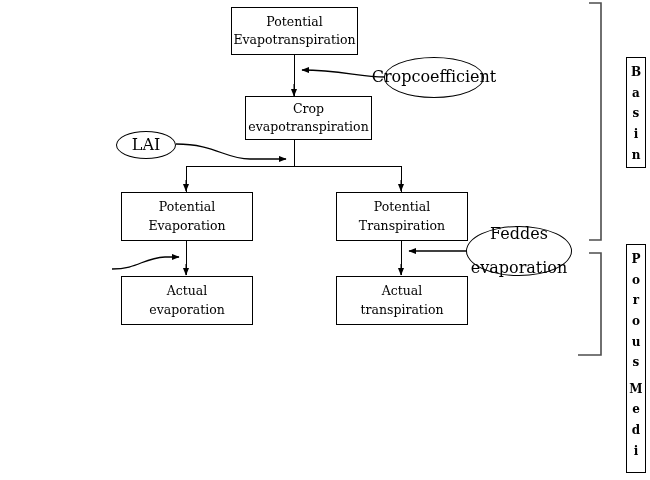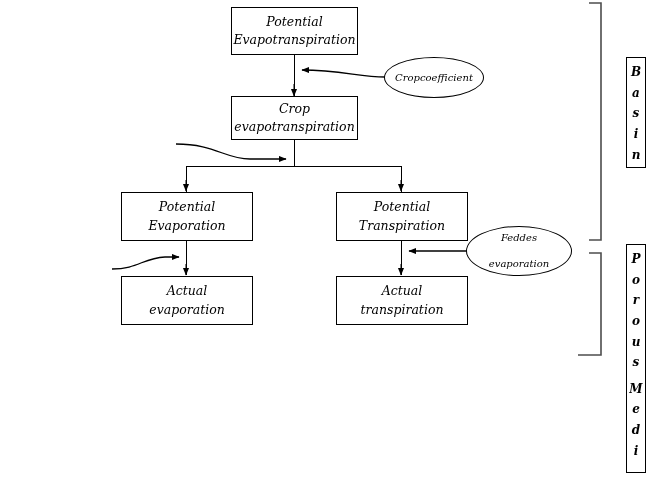--- a/index.html
+++ b/index.html
@@ -9,21 +9,20 @@
   }
   body {
     font-family: "DejaVu Serif", "Liberation Serif", serif;
   }
   #canvas {
     position: relative;
     width: 650px;
     height: 480px;
     background: #ffffff;
     overflow: hidden;
-    font-style: italic;
   }
   .node-box {
     position: absolute;
     box-sizing: border-box;
     border: 1px solid #000000;
     background: #ffffff;
     display: flex;
     flex-direction: column;
     align-items: center;
     justify-content: center;
@@ -38,21 +37,21 @@
   .ellipse {
     position: absolute;
     box-sizing: border-box;
     border: 1px solid #000000;
     border-radius: 50%;
     background: #ffffff;
     display: flex;
     flex-direction: column;
     align-items: center;
     justify-content: center;
-    font-size: 10px;
+    font-size: 16px;
     line-height: 1.4;
     color: #000000;
     text-align: center;
     z-index: 6;
   }
   .ellipse .ln { display: block; white-space: nowrap; }
 
   .vline {
     position: absolute;
     width: 1px;
@@ -138,21 +137,21 @@
     <path d="M589,3 L601,3 L601,240 L589,240" stroke="#4d4d4d" stroke-width="1.6" fill="none"></path>
 
     <path d="M589,253 L601,253 L601,355 L578,355" stroke="#4d4d4d" stroke-width="1.6" fill="none"></path>
   </svg>
 
   <div class="node-box" style="left:231px; top:7px; width:127px; height:48px;">
     <span class="ln">Potential</span>
     <span class="ln">Evapotranspiration</span>
   </div>
 
-  <div class="node-box" style="left:231px; top:96px; width:127px; height:44px;">
+  <div class="node-box" style="left:245px; top:96px; width:127px; height:44px;">
     <span class="ln">Crop</span>
     <span class="ln">evapotranspiration</span>
   </div>
 
   <div class="node-box" style="left:121px; top:192px; width:132px; height:49px;">
     <span class="ln">Potential</span>
     <span class="ln">Evaporation</span>
   </div>
 
   <div class="node-box" style="left:336px; top:192px; width:132px; height:49px;">
@@ -167,20 +166,23 @@
 
   <div class="node-box" style="left:336px; top:276px; width:132px; height:49px;">
     <span class="ln">Actual</span>
     <span class="ln">transpiration</span>
   </div>
 
   <div class="ellipse" style="left:384px; top:57px; width:100px; height:41px;">
     <span class="ln">Cropcoefficient</span>
   </div>
 
+  <div class="ellipse" style="left:116px; top:131px; width:60px; height:28px;">
+    <span class="ln">LAI</span>
+  </div>
 
 
   <div class="ellipse" style="left:466px; top:226px; width:106px; height:50px;gap:12px;">
     <span class="ln">Feddes</span>
     <span class="ln">evaporation</span>
   </div>
 
   <div class="region-label" style="left:626px; top:57px; width:20px; height:111px;">
     <span class="ch">B</span>
     <span class="ch">a</span>

